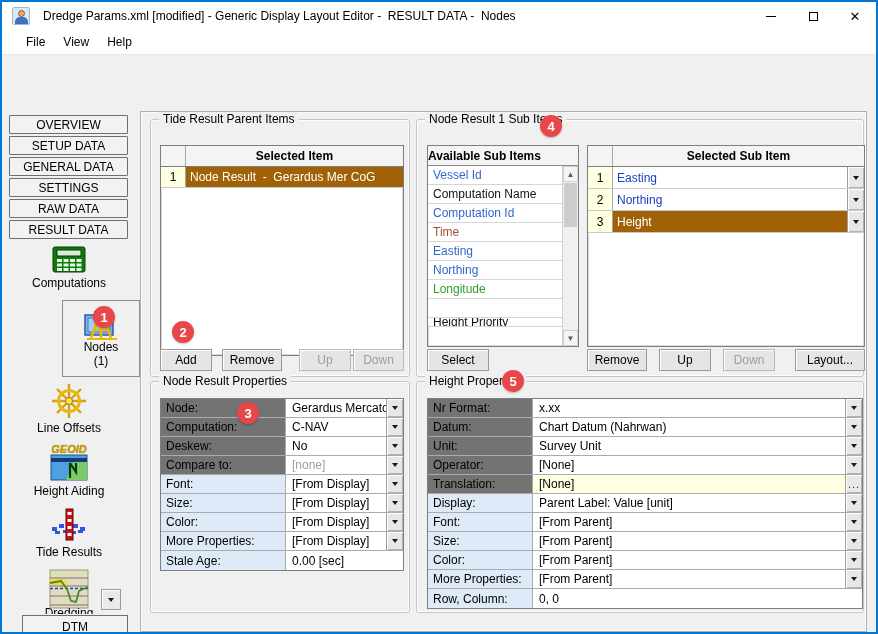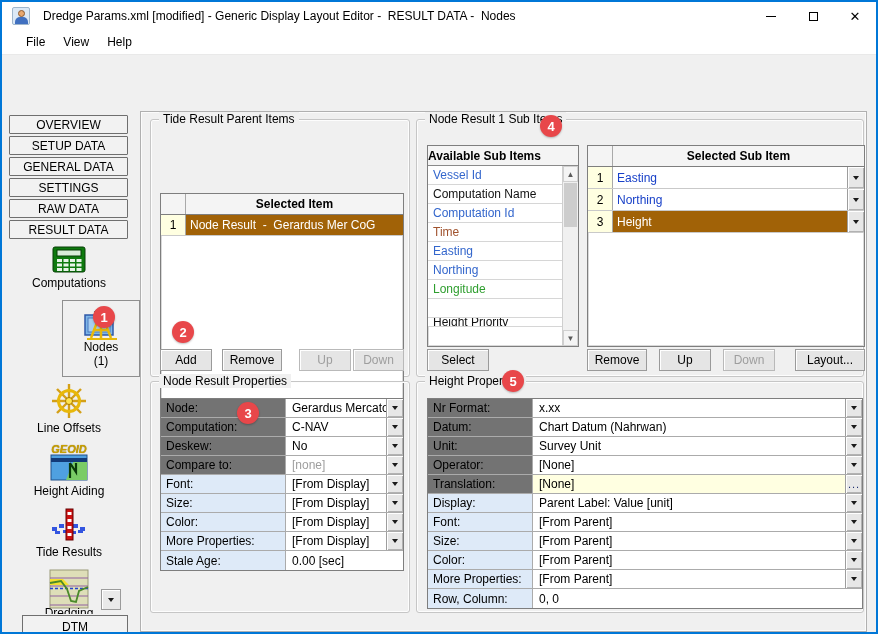--- a/index.html
+++ b/index.html
@@ -222,21 +222,21 @@
     <div class="side-label clip-label" style="top:551px">Dredging</div>
     <div class="scrollmini">
         <span class="tri"></span>
       </div>
     <div class="dtm-btn">DTM</div>
 
     <div class="main-frame"></div>
 
     <div class="groupbox" style="left:148px;top:64px;width:260px;height:258px;">
       <span class="gb-label">Tide Result Parent Items</span>
-      <div class="sunken" style="position:absolute;left:9px;top:25px;width:244px;height:211px;margin-top:48px;">
+      <div class="sunken" style="position:absolute;left:9px;top:25px;width:244px;height:211px;">
         <div class="thead" style="height:21px;">
           <div class="numcol"></div>
           <div class="headtitle">Selected Item</div>
         </div>
         <div class="trow">
           <div class="numcell">1</div>
           <div class="tval sel pre">Node Result  -  Gerardus Mer CoG</div>
         </div>
       </div>
       <div class="btn" style="left:9px;top:229px;width:52px;">Add</div>

